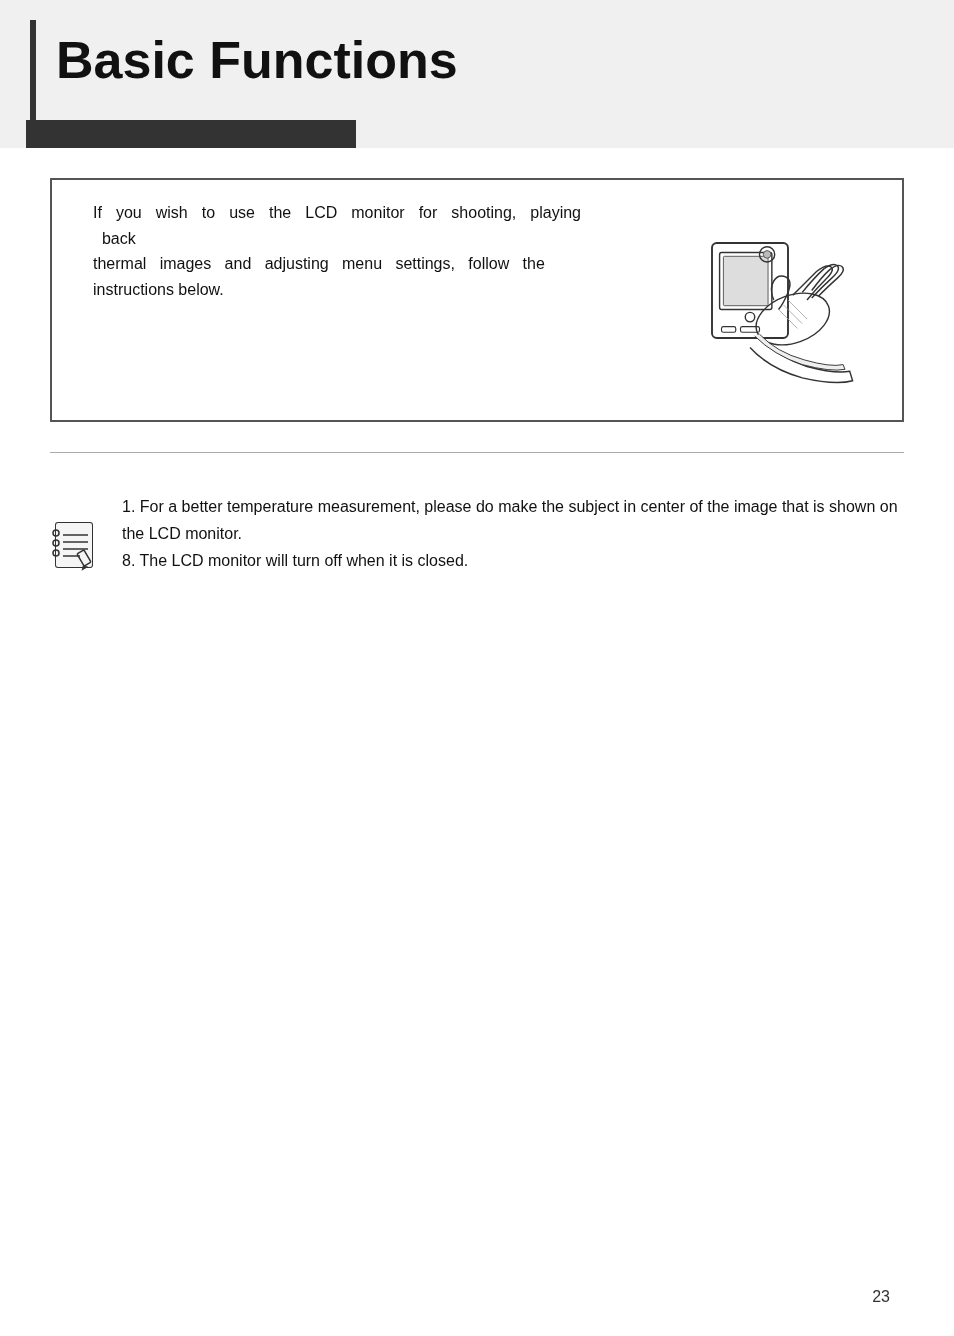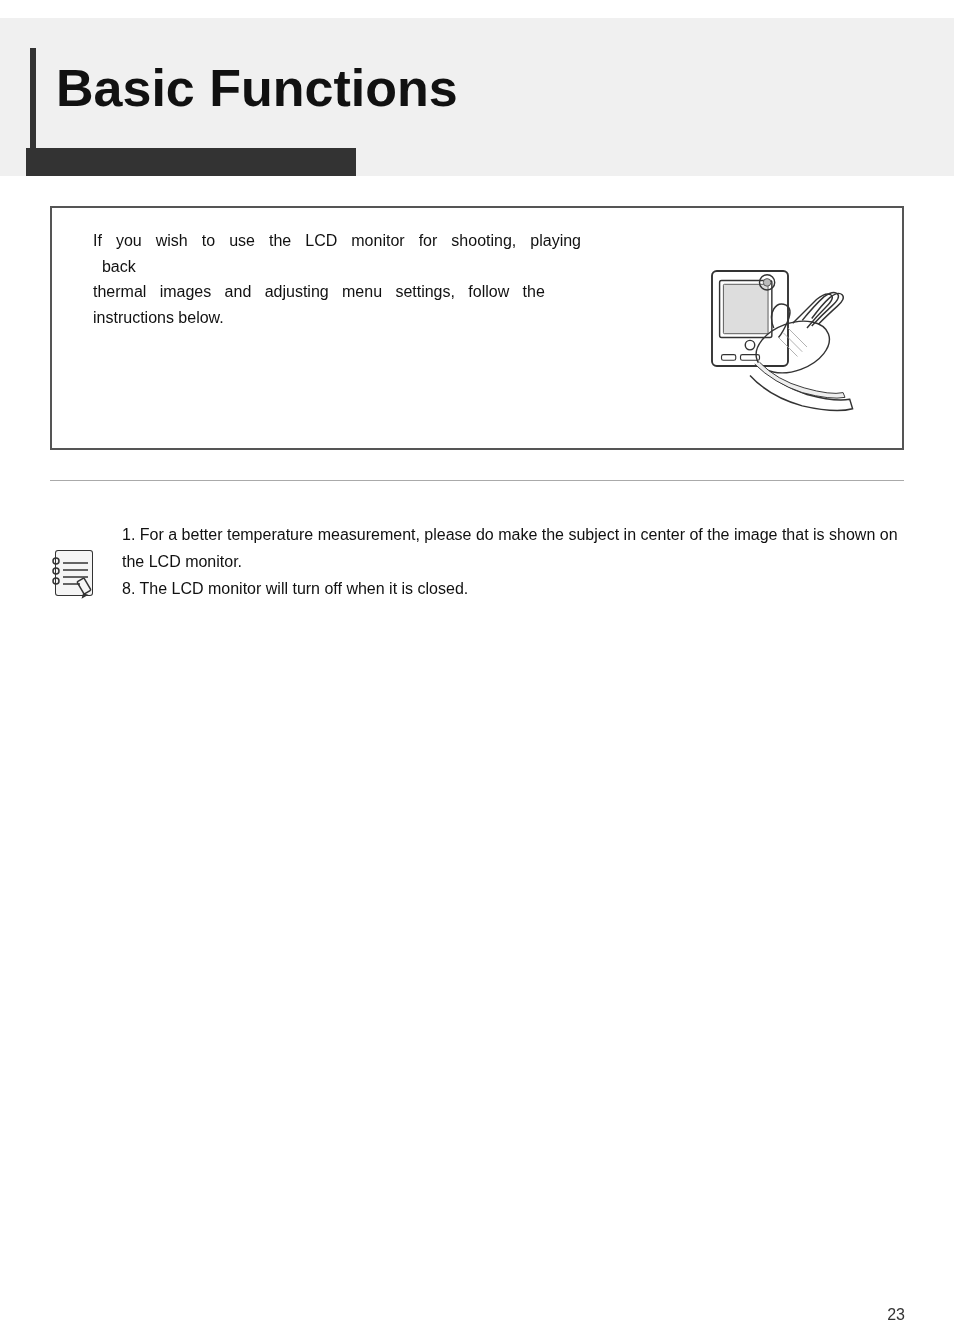--- a/index.html
+++ b/index.html
@@ -43,22 +43,20 @@
     .dark-bar {
       height: 28px;
       background: #333;
       width: 330px;
       margin-left: 26px;
       margin-bottom: 0;
     }
 
     .header-bg {
       background: #f0f0f0;
-      padding-top: 10px;
-      margin-top: 18px;
     }
 
     
     .main-content {
       padding: 30px 50px 50px 50px;
     }
 
     
     .info-box-section {
       border: 2px solid #555;
@@ -113,21 +111,21 @@
     .note-line {
       font-size: 16px;
       line-height: 1.7;
       color: #111;
     }
 
     
     .page-number {
       position: absolute;
       bottom: 30px;
-      right: 49px;
+      right: 64px;
       font-size: 16px;
       color: #333;
     }
 
     
     .camera-svg {
       width: 250px;
       height: 190px;
     }
   </style>

